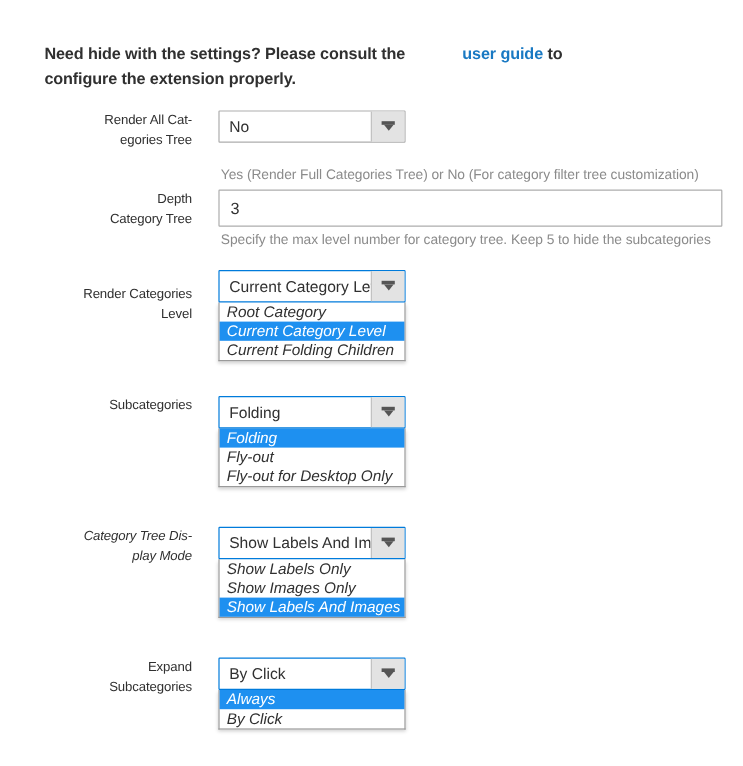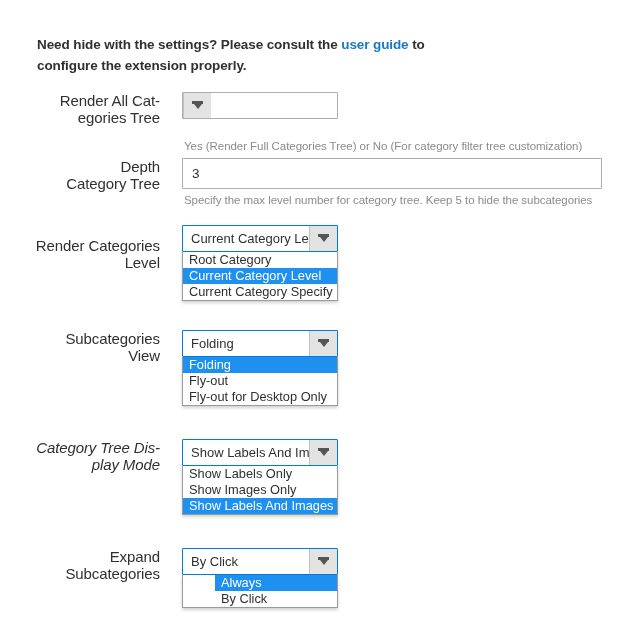--- a/index.html
+++ b/index.html
@@ -43,34 +43,35 @@
     font-weight: bold;
     font-size: 13.5px;
     line-height: 21px;
     color: #303030;
     letter-spacing: -0.1px;
   }
   .intro a {
     color: #1979c3;
     font-weight: bold;
     text-decoration: none;
+    margin-left: 44px;
   }
 
   
   .field {
     position: absolute;
     left: 0;
     width: 619px;
   }
   .field-label {
     position: absolute;
     left: 0px;
     width: 160px;
     text-align: right;
-    font-size: 15px;
+    font-size: 11px;
     line-height: 17px;
     color: #303030;
     letter-spacing: -0.1px;
   }
   .field-control {
     position: absolute;
     left: 182px;
     top: 0;
   }
 
@@ -153,20 +154,21 @@
     left: 0;
     width: 156px;
     background: #ffffff;
     border: 1px solid #9a9a9a;
     border-top: none;
     box-shadow: 0 2px 3px rgba(0,0,0,0.18);
     z-index: 2;
     padding: 0;
     margin: 0;
     list-style: none;
+    font-style: italic;
   }
   .option-item {
     height: 16px;
     line-height: 16px;
     padding: 0 6px;
     font-size: 12.8px;
     color: #303030;
     white-space: nowrap;
     overflow: hidden;
   }
@@ -197,20 +199,21 @@
     <span>Need hide with the settings? Please consult the </span><a href="#">user guide</a><span> to configure the extension properly.</span>
   </div>
 
   <div class="field" style="top:92px;">
     <div class="field-label" style="top:0px;">
       <div>Render All Cat-</div>
       <div>egories Tree</div>
     </div>
     <div class="field-control">
       <div class="select-box">
+        <div class="select-value">No</div>
         <div class="select-arrow-btn">
           <span class="arrow-glyph"></span>
         </div>
       </div>
     </div>
     <div class="field-note" style="top:34px;margin-top:13px;">Yes (Render Full Categories Tree) or No (For category filter tree customization)</div>
   </div>
 
   <div class="field" style="top:158px;">
     <div class="field-label" style="top:0px;">
@@ -231,29 +234,28 @@
     <div class="field-control">
       <div class="select-box focused">
         <div class="select-value">Current Category Level</div>
         <div class="select-arrow-btn">
           <span class="arrow-glyph"></span>
         </div>
       </div>
       <ul class="option-list" style="top:27px;">
         <li class="option-item">Root Category</li>
         <li class="option-item selected">Current Category Level</li>
-        <li class="option-item">Current Category Specify</li>
+        <li class="option-item">Current Folding Children</li>
       </ul>
     </div>
   </div>
 
   <div class="field" style="top:330px;">
     <div class="field-label" style="top:0px;">
       <div>Subcategories</div>
-      <div>View</div>
     </div>
     <div class="field-control">
       <div class="select-box focused">
         <div class="select-value">Folding</div>
         <div class="select-arrow-btn">
           <span class="arrow-glyph"></span>
         </div>
       </div>
       <ul class="option-list" style="top:27px;">
         <li class="option-item selected">Folding</li>
@@ -288,20 +290,20 @@
       <div>Expand</div>
       <div>Subcategories</div>
     </div>
     <div class="field-control">
       <div class="select-box focused">
         <div class="select-value">By Click</div>
         <div class="select-arrow-btn">
           <span class="arrow-glyph"></span>
         </div>
       </div>
-      <ul class="option-list" style="top:27px;padding-left:32px;">
+      <ul class="option-list" style="top:27px;">
         <li class="option-item selected">Always</li>
         <li class="option-item">By Click</li>
       </ul>
     </div>
   </div>
 
 </div>
 
 </body></html>

